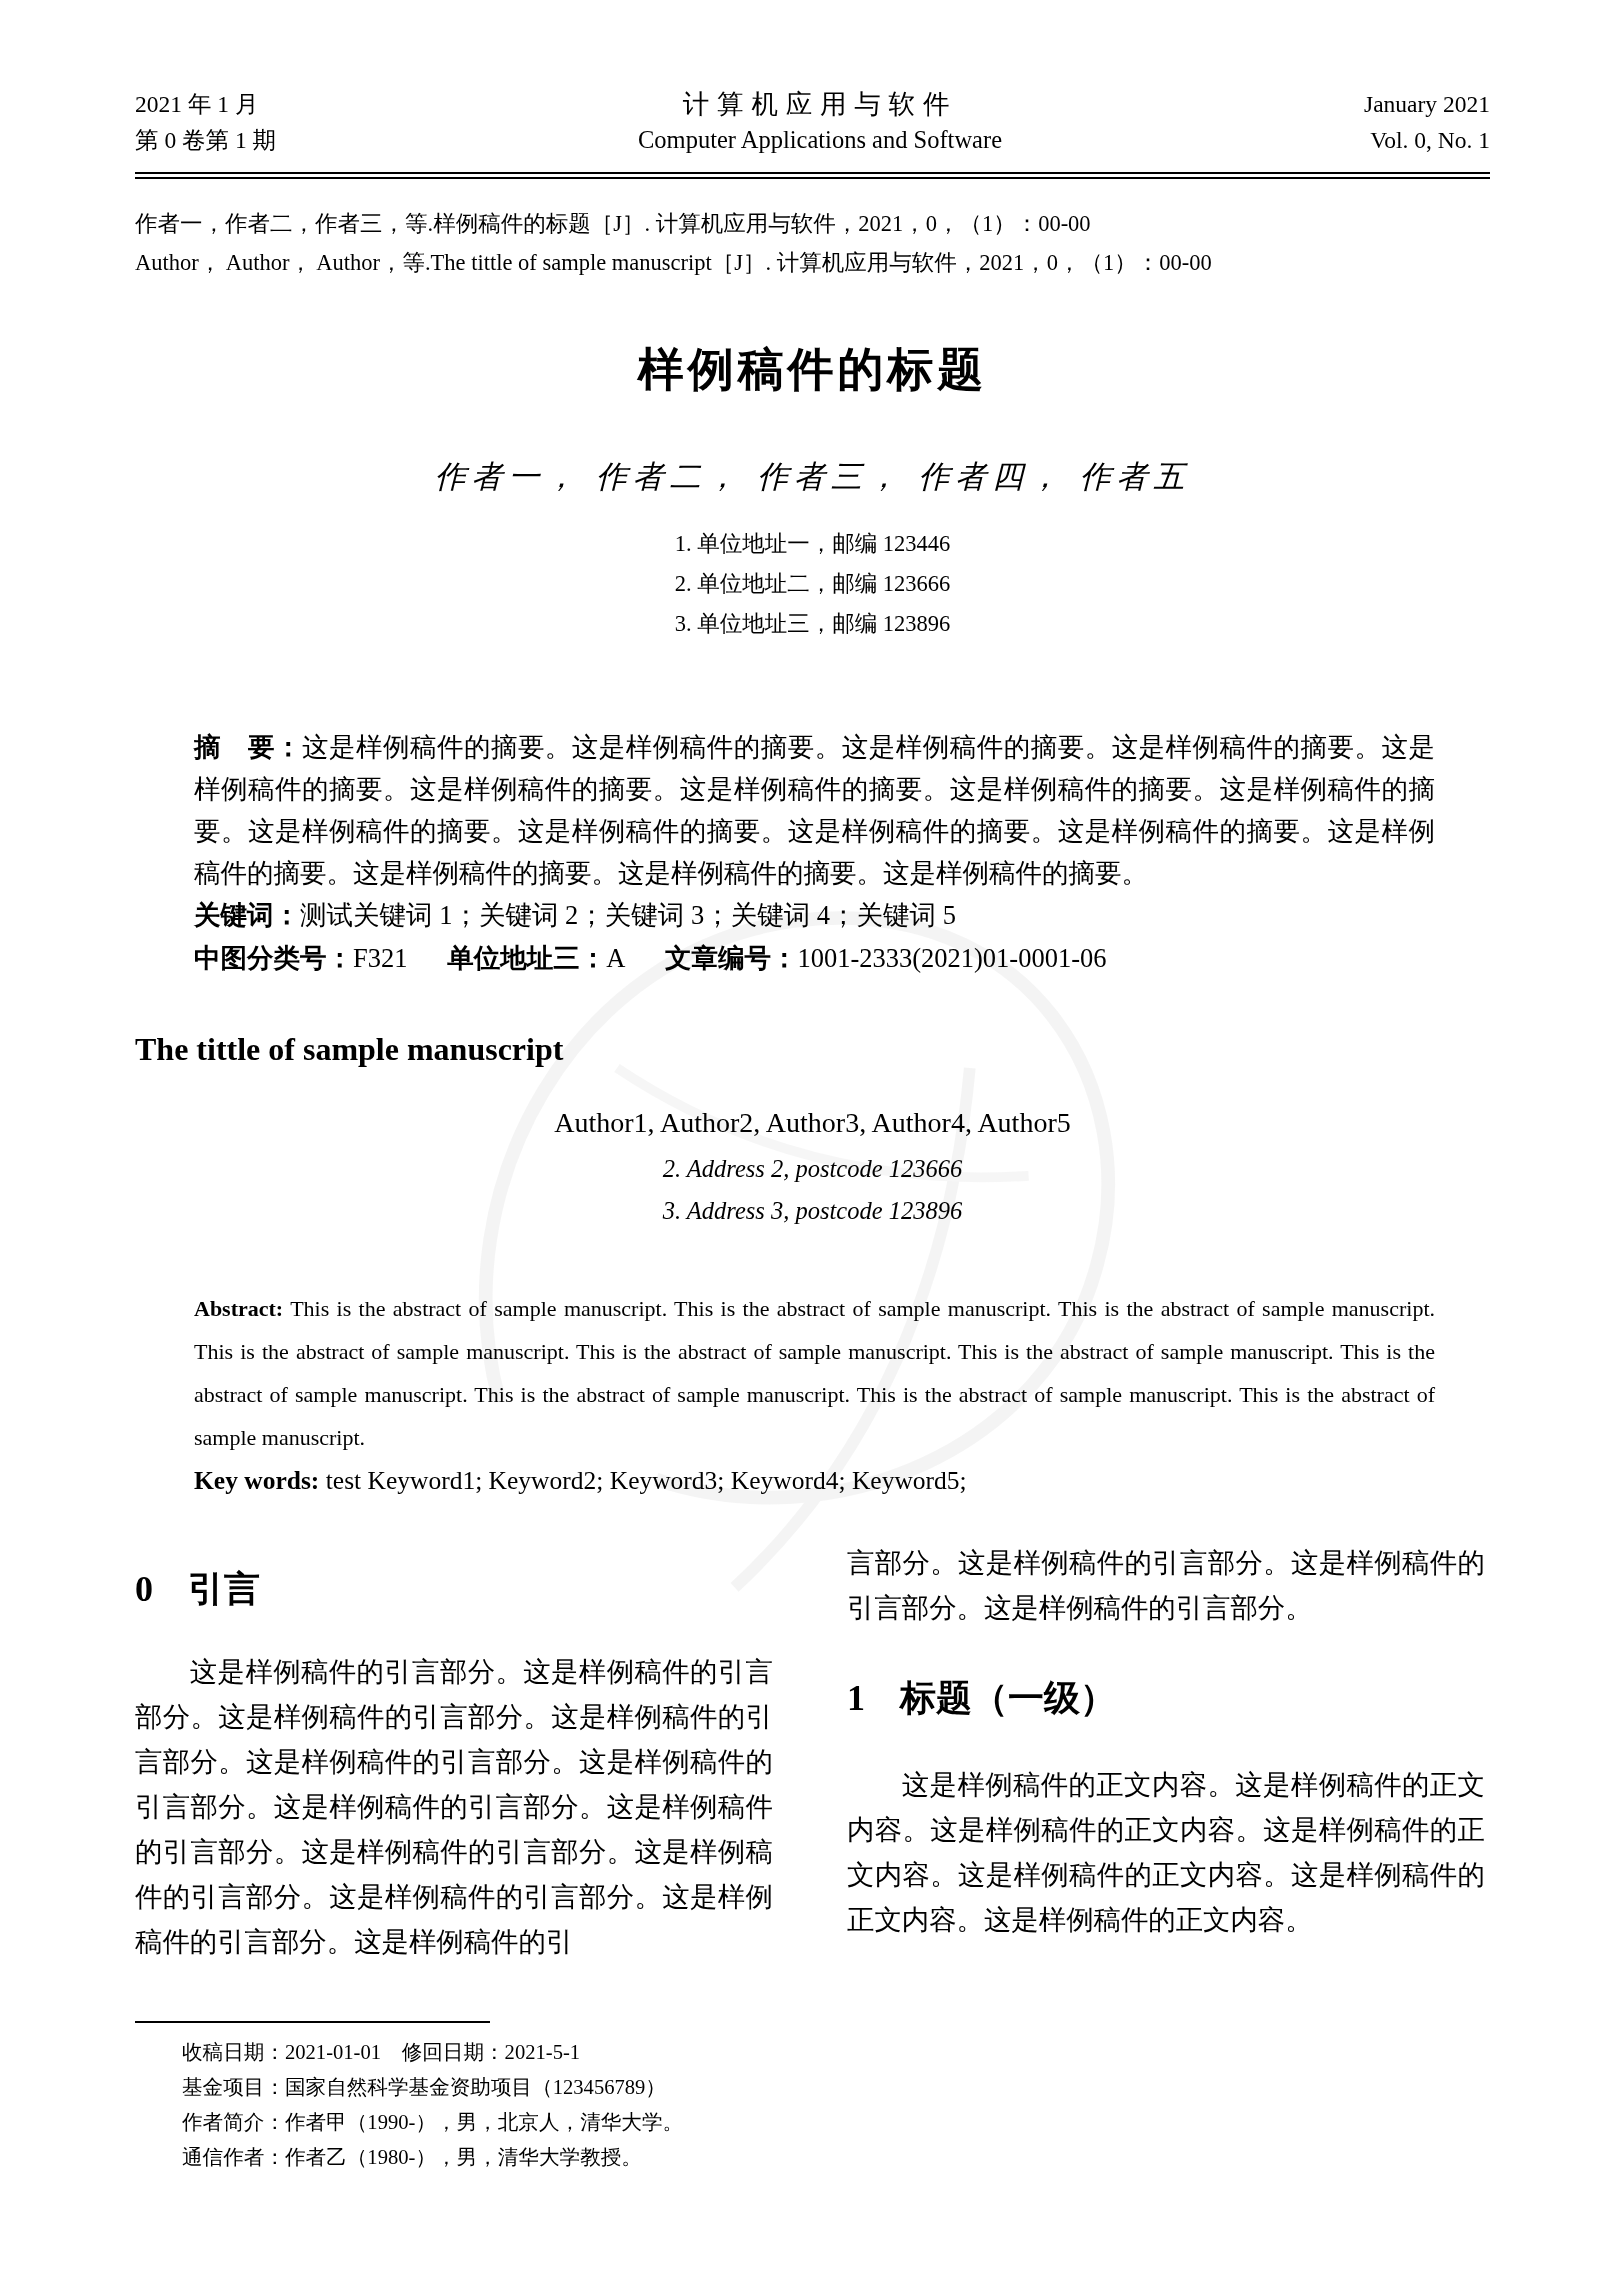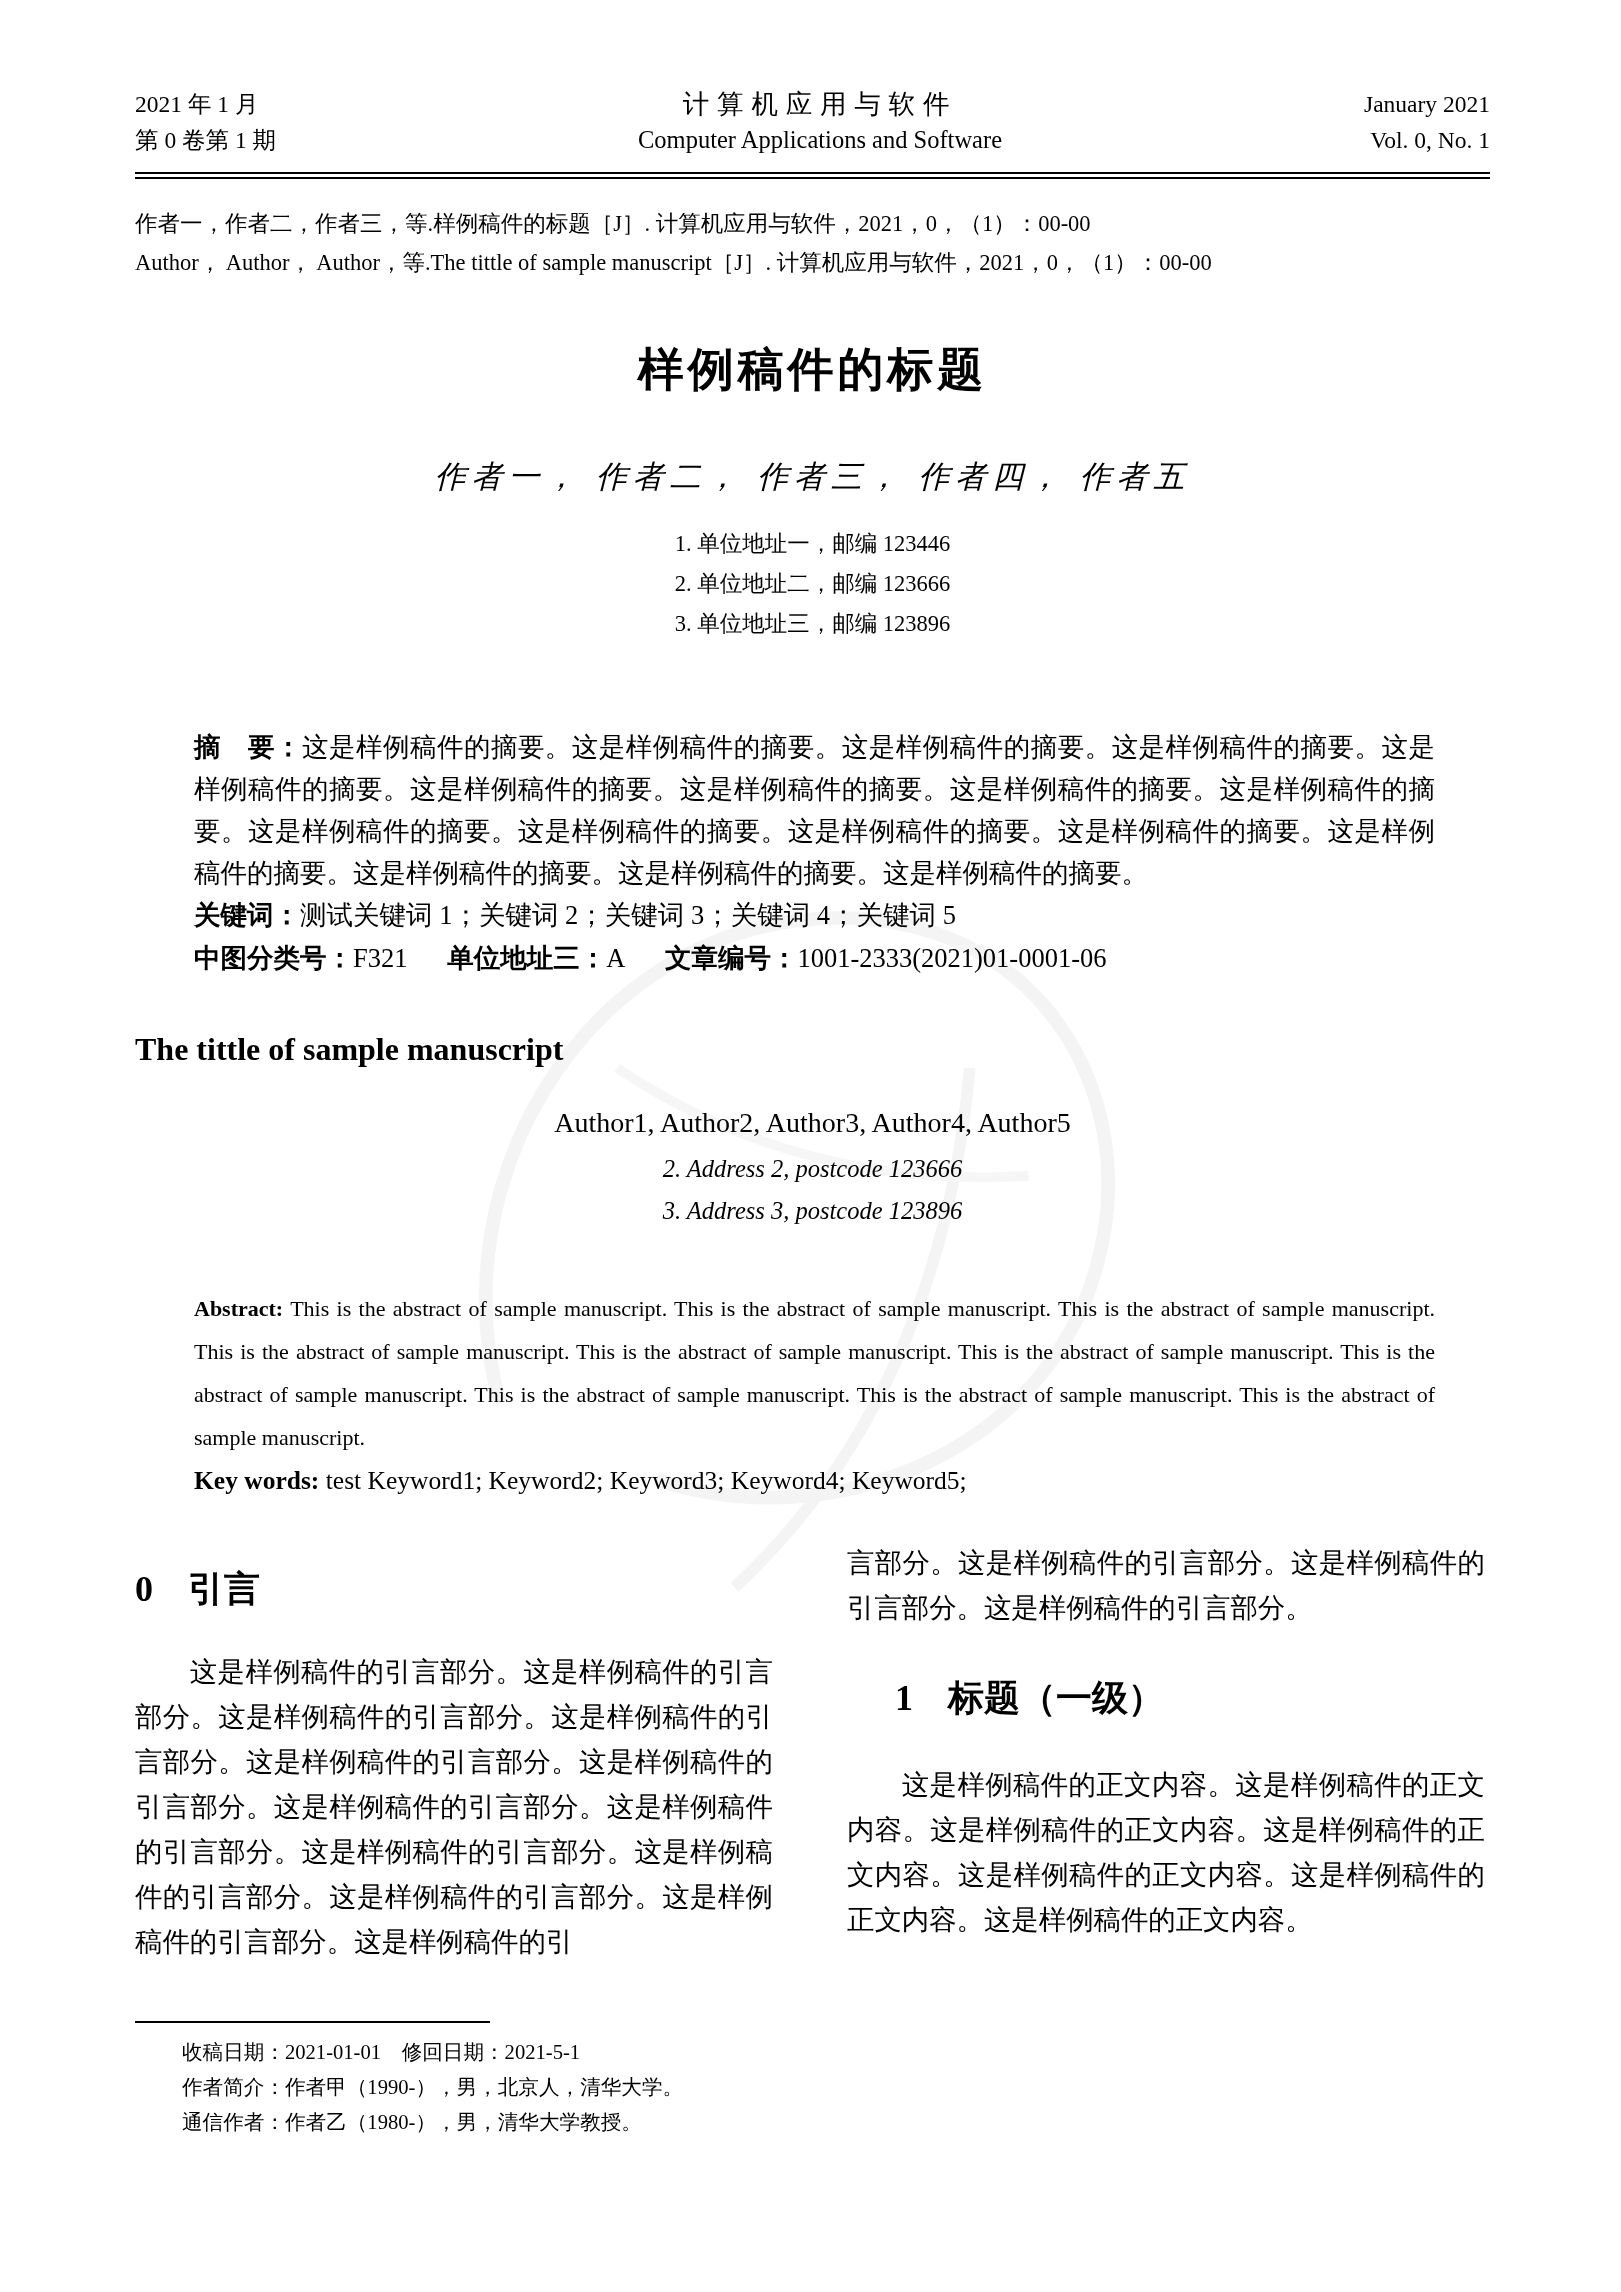--- a/index.html
+++ b/index.html
@@ -44,21 +44,21 @@
   .en-affils { margin-top:9.8px; text-align:center; font-size:24.5px; line-height:42px; font-style:italic; }
   .en-abstract-block { margin:55px 55px 0 59px; font-size:22px; line-height:43px; text-align:justify; }
   .en-keywords { margin:0 55px 0 59px; font-size:25.5px; line-height:43px; }
 
   
   .two-col { margin-top:39px; display:flex; gap:74px; }
   .col { width:638px; font-size:27.4px; line-height:45px; text-align:justify; }
   .sec-heading { font-family:"Liberation Sans","DejaVu Sans",sans-serif; font-weight:bold; font-size:36px; line-height:43px; text-align:left; }
   .sec-heading .num { margin-right:35px; font-family:"Liberation Serif","DejaVu Serif",serif; font-weight:bold; }
   .h-intro { margin-top:25.5px; margin-bottom:39px; }
-  .h-sec1 { margin-top:45px; margin-bottom:43px;margin-left:48px; }
+  .h-sec1 { margin-top:45px; margin-bottom:43px; }
   p.indent { text-indent:2em; }
 
   
   .footnote { position:absolute; left:135px; top:2021px; width:667px; font-size:20.6px; line-height:35px; z-index:2; }
   .fn-rule { width:355px; border-top:2.9px solid #000; margin-bottom:11.8px; }
   .footnote p { padding-left:47px; }
 
   
   .watermark { position:absolute; left:323px; top:774px; z-index:1; opacity:0.10; pointer-events:none; }
 </style>
@@ -132,18 +132,19 @@
         <h3 class="sec-heading h-sec1"><span class="num">1</span><span>标题（一级）</span></h3>
         <p class="indent">这是样例稿件的正文内容。这是样例稿件的正文内容。这是样例稿件的正文内容。这是样例稿件的正文内容。这是样例稿件的正文内容。这是样例稿件的正文内容。这是样例稿件的正文内容。</p>
       </div>
     </div>
 
   </div>
 
   <div class="footnote">
     <div class="fn-rule"></div>
     <p>收稿日期：2021-01-01　修回日期：2021-5-1</p>
+    <p>基金项目：国家自然科学基金资助项目（123456789）</p>
     <p>作者简介：作者甲（1990-），男，北京人，清华大学。</p>
     <p>通信作者：作者乙（1980-），男，清华大学教授。</p>
   </div>
 
 </div>
 
 
 </body></html>

